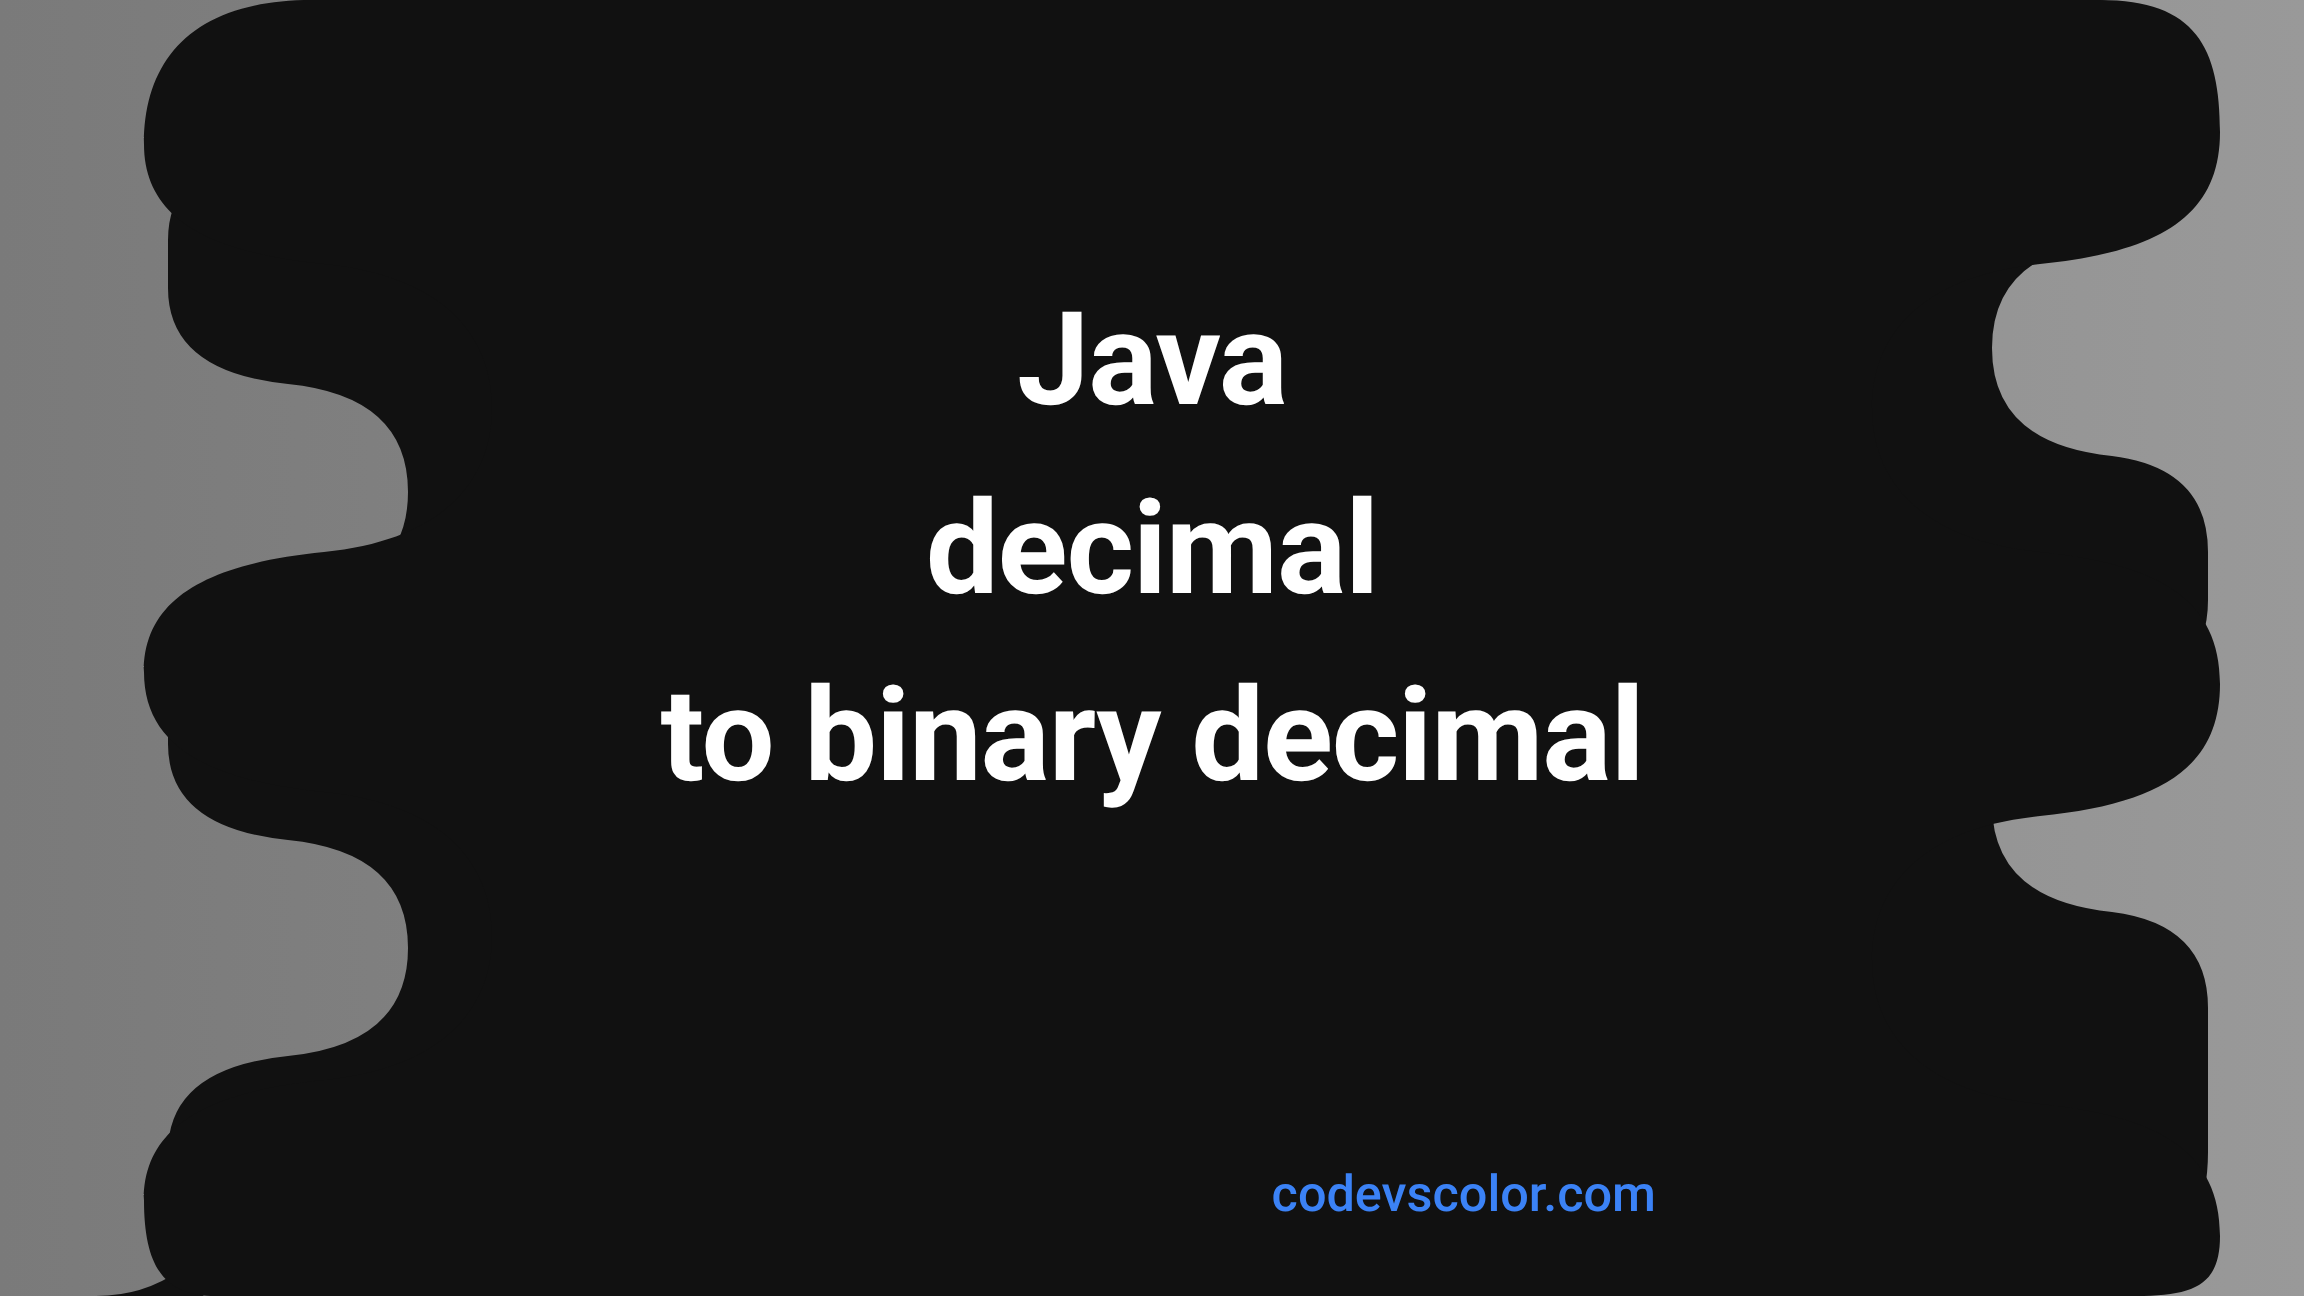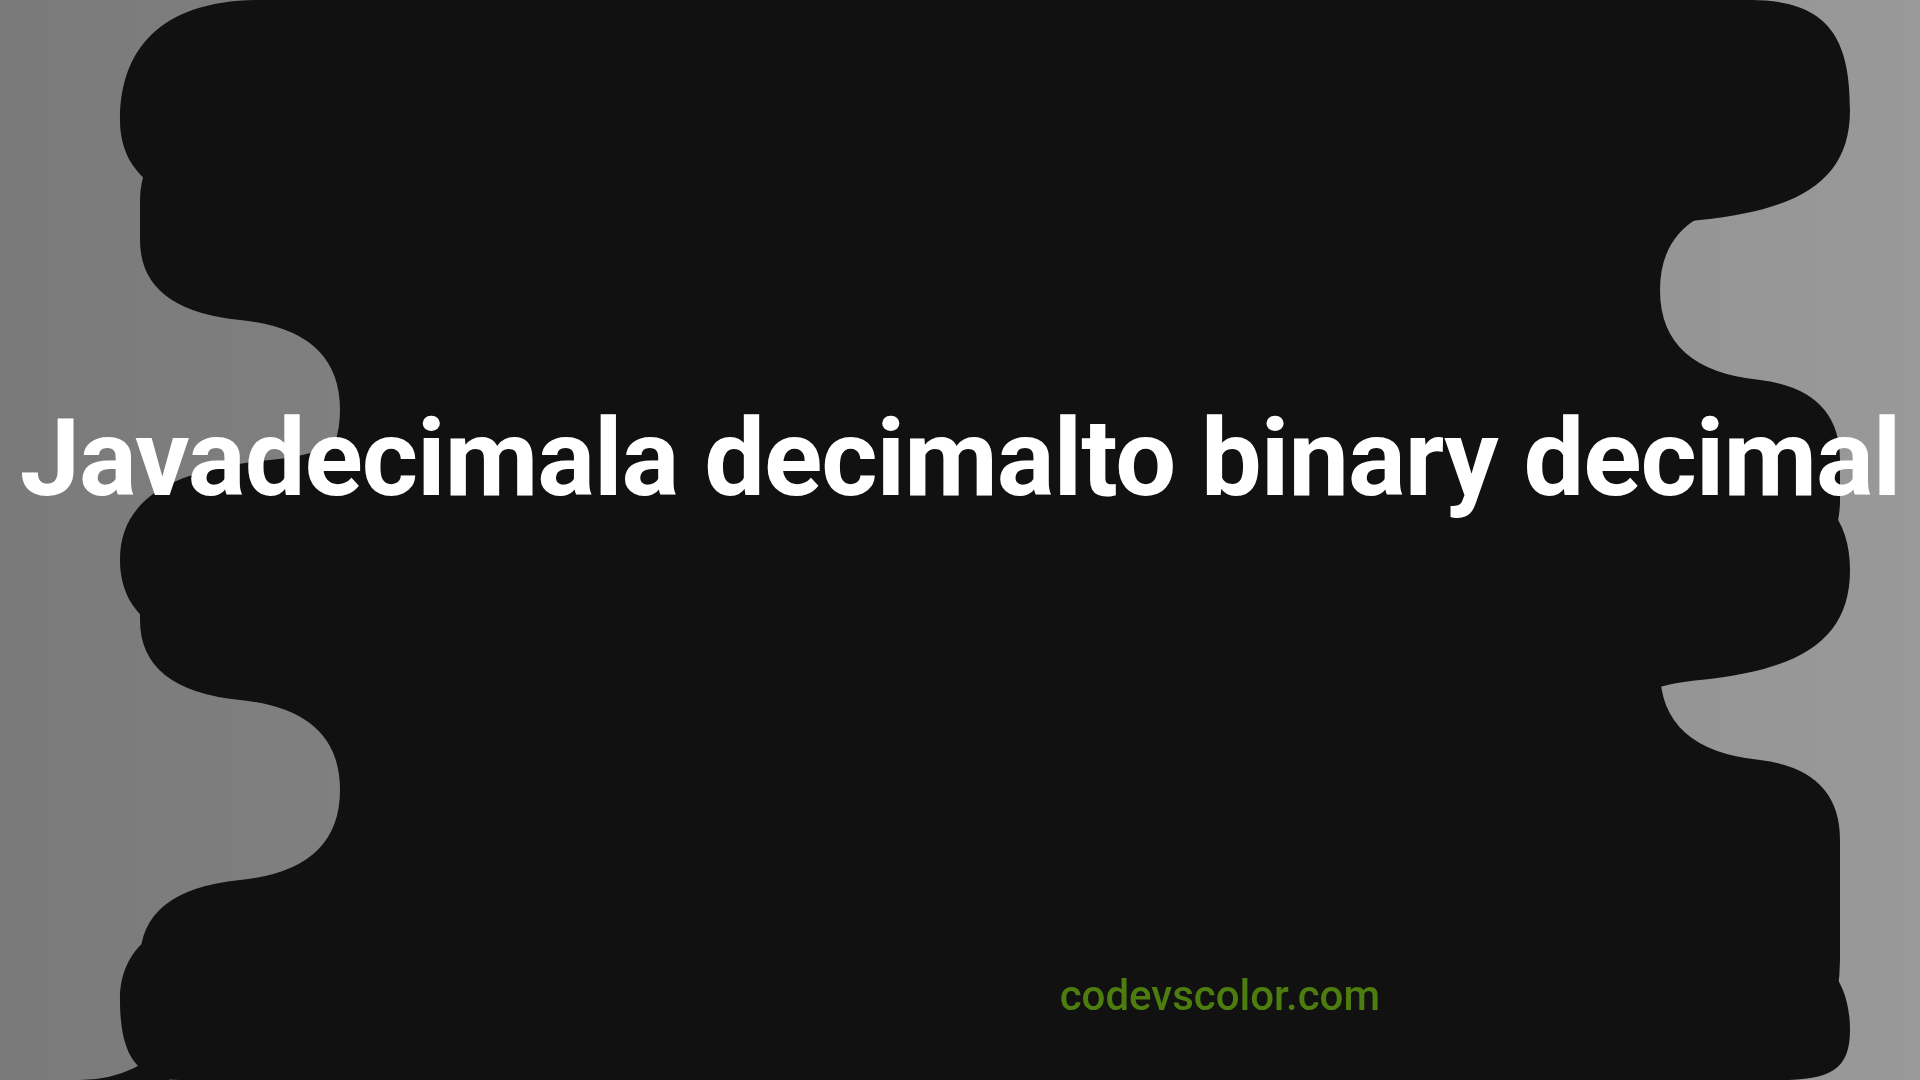--- a/index.html
+++ b/index.html
@@ -22,38 +22,38 @@
       width: 100%;
       height: 100%;
     }
     .content {
       position: absolute;
       top: 0;
       left: 0;
       width: 1920px;
       height: 996px;
       display: flex;
-      flex-direction: row;
+      flex-direction: column;
       align-items: center;
       justify-content: center;
       padding-bottom: 80px;
     }
     .title-line {
       color: #ffffff;
       font-size: 108px;
       font-weight: 700;
       line-height: 1.45;
       text-align: center;
       letter-spacing: -1px;
     }
     .watermark {
       position: absolute;
       bottom: 60px;
       right: 540px;
-      color: #4d7c0f;
+      color: #3b82f6;
       font-size: 42px;
       font-weight: 500;
     }
   </style>
 </head>
 <body>
 
 <div class="blob-container">
   <svg class="blob-svg" viewBox="0 0 1920 1080" preserveAspectRatio="none">
     <path fill="#111111" d="
@@ -128,17 +128,16 @@
       C 170 210 120 180 120 120
       C 120 50 160 0 260 0
       Z
     "></path>
   </svg>
 </div>
 
 <div class="content">
   <div class="title-line">Java</div>
   <div class="title-line">decimal</div>
-  <div class="title-line">a decimal</div>
   <div class="title-line">to binary decimal</div>
 </div>
 
 <div class="watermark">codevscolor.com</div>
 
 </body></html>

